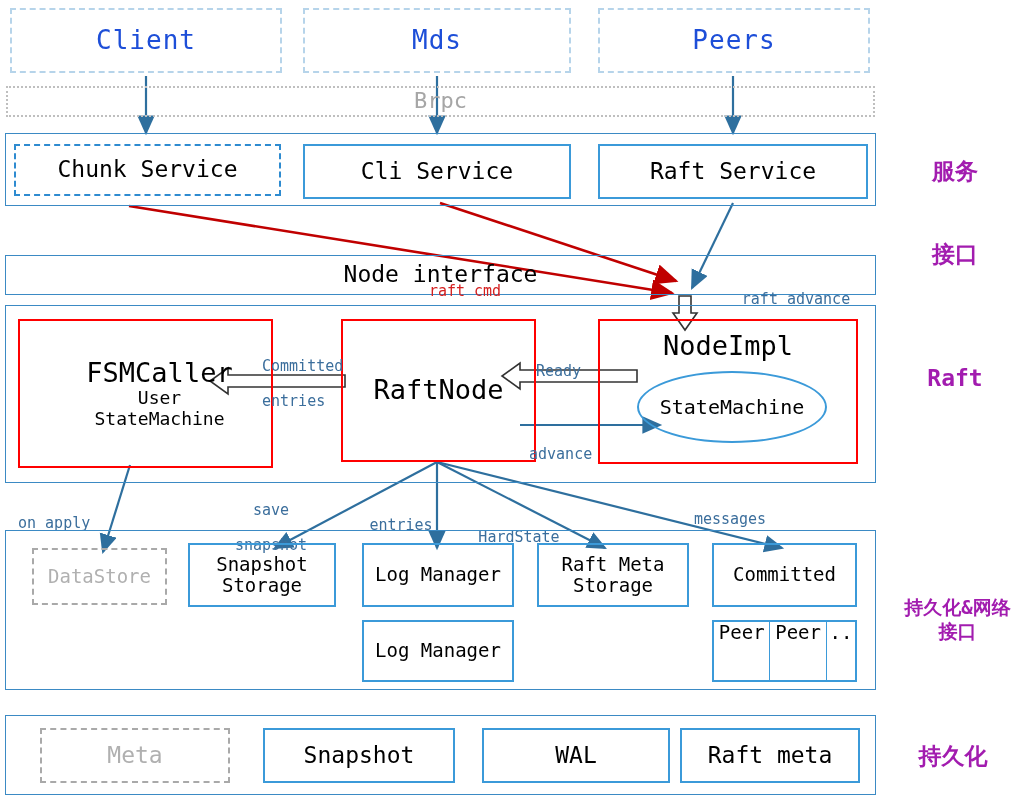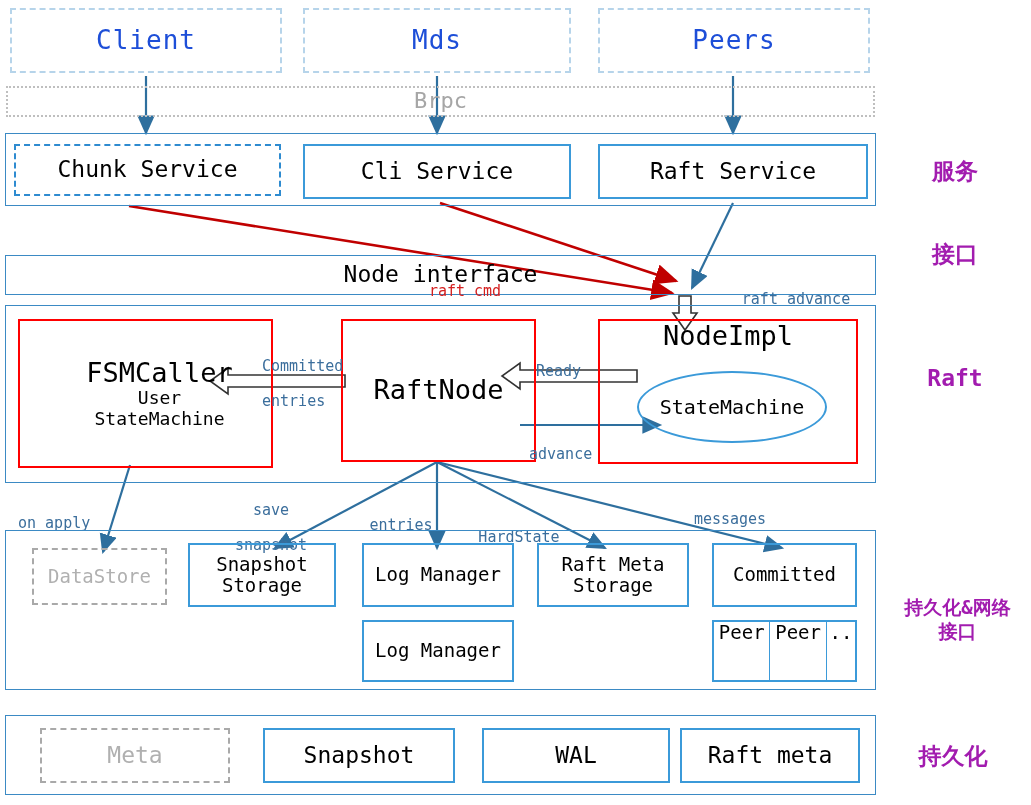--- a/index.html
+++ b/index.html
@@ -212,21 +212,21 @@
   <div class="box red-box" style="left:18px; top:319px; width:255px; height:149px; flex-direction:column;padding-left:28px;">
     <span class="title-lg stack">FSMCaller</span>
     <span class="sub">User</span>
     <span class="sub">StateMachine</span>
   </div>
 
   <div class="box red-box" style="left:341px; top:319px; width:195px; height:143px;">
     <span class="title-lg">RaftNode</span>
   </div>
 
-  <div class="box red-box" style="left:598px; top:319px; width:260px; height:145px; align-items:flex-start; ">
+  <div class="box red-box" style="left:598px; top:319px; width:260px; height:145px; align-items:flex-start; padding-top:10px;">
     <span class="title-lg">NodeImpl</span>
   </div>
   <div class="ellipse" style="left:637px; top:371px; width:190px; height:72px;">
     <span>StateMachine</span>
   </div>
 
   <div class="lbl-blue" style="left:262px; top:341px; width:100px; text-align:left;">
     <span>Committed</span><br>
     <span>entries</span>
   </div>

